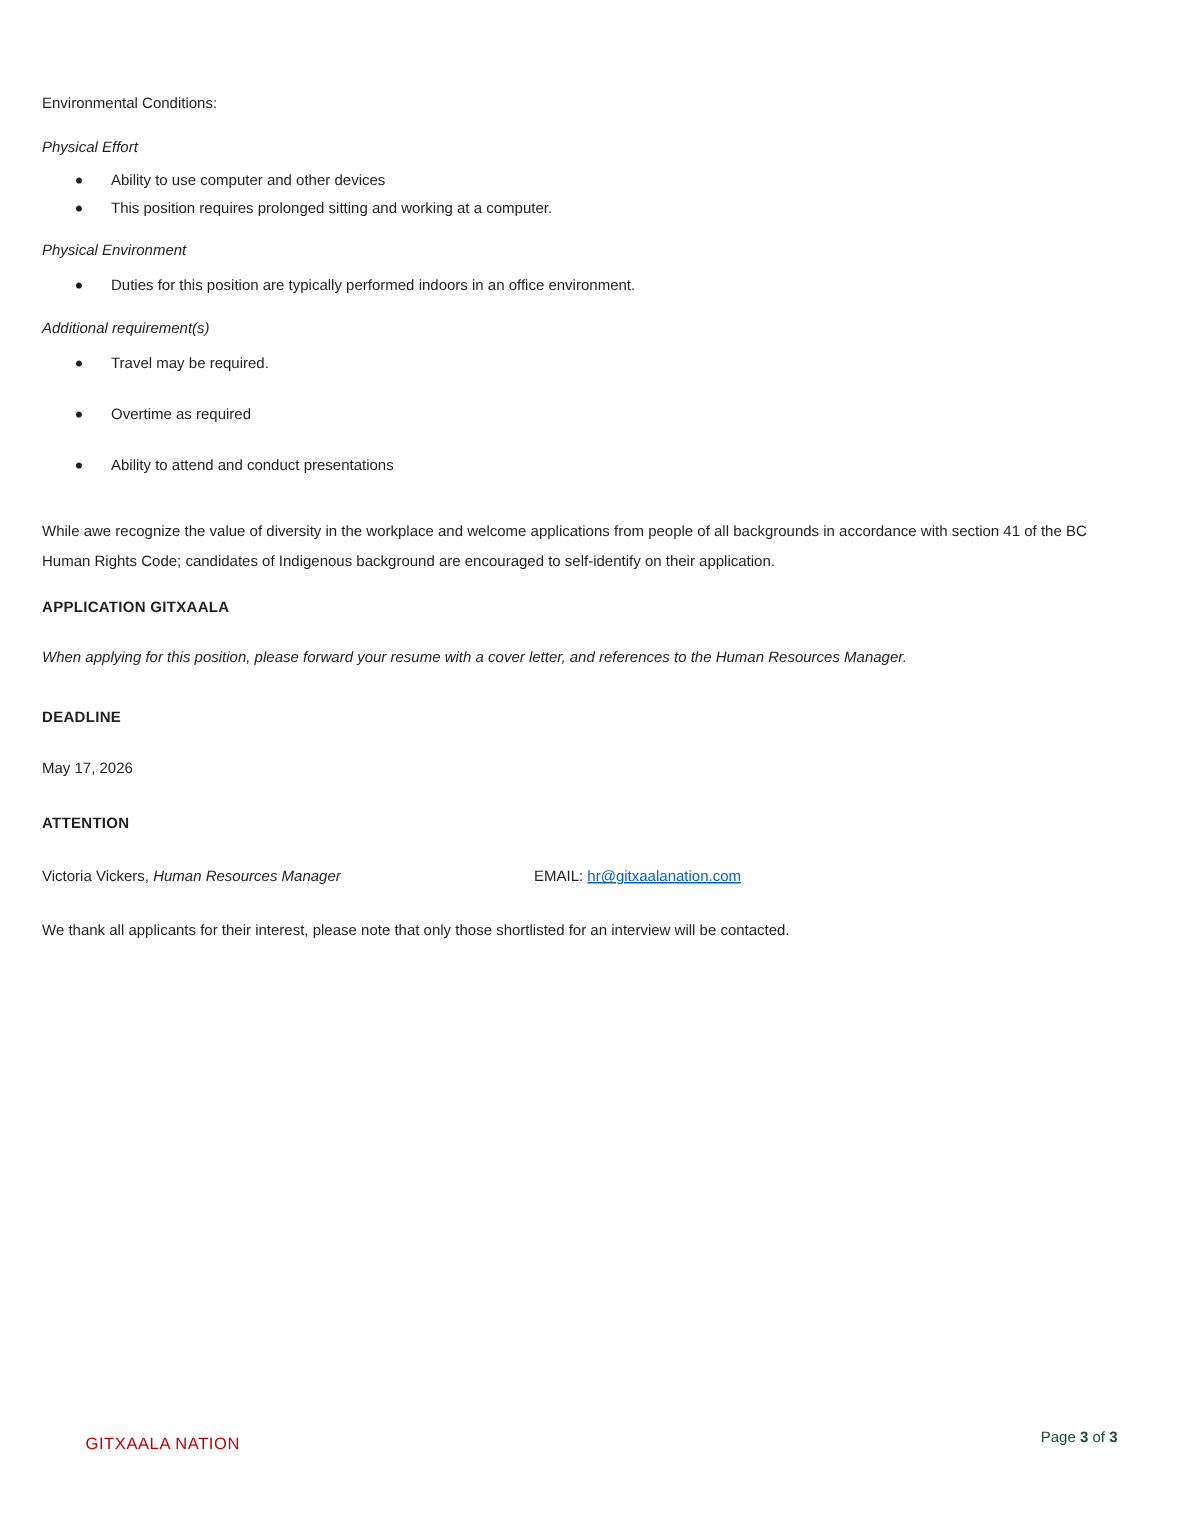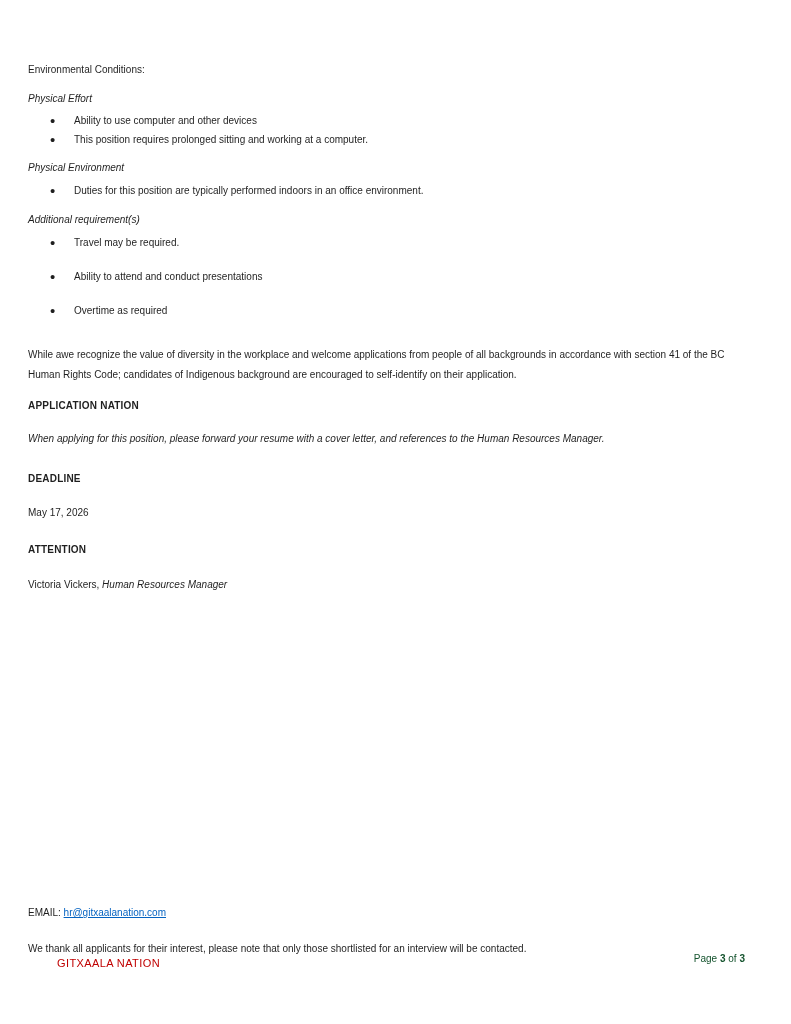--- a/index.html
+++ b/index.html
@@ -61,21 +61,20 @@
     text-align: justify;
     line-height: 27px;
     margin-top: 9px;
   }
   .spacer-heading { margin-top: 17px; }
   .date-line { margin-top: 14px; }
   .attention-line {
     display: flex;
     align-items: baseline;
     margin-top: 15px;
-    flex-direction: column;
   }
   .attention-contact { width: 328px; flex: 0 0 328px; }
   .contact-title { font-style: italic; }
   .email-part { white-space: nowrap; }
   .email-link {
     color: #0563C1;
     text-decoration: underline;
     cursor: pointer;
     margin-top: 36px;
   }
@@ -116,27 +115,27 @@
     <div class="italic-heading">Physical Environment</div>
 
     <ul class="bullets spaced">
       <li>Duties for this position are typically performed indoors in an office environment.</li>
     </ul>
 
     <div class="italic-heading">Additional requirement(s)</div>
 
     <ul class="bullets spaced">
       <li>Travel may be required.</li>
+      <li>Overtime as required</li>
       <li>Ability to attend and conduct presentations</li>
-      <li>Overtime as required</li>
     </ul>
 
     <div class="para">While awe recognize the value of diversity in the workplace and welcome applications from people of all backgrounds in accordance with section 41 of the BC Human Rights Code; candidates of Indigenous background are encouraged to self-identify on their application.</div>
 
-    <div class="bold-heading">APPLICATION NATION</div>
+    <div class="bold-heading">APPLICATION GITXAALA</div>
 
     <div class="italic-para">When applying for this position, please forward your resume with a cover letter, and references to the Human Resources Manager.</div>
 
     <div class="bold-heading spacer-heading">DEADLINE</div>
 
     <div class="date-line">May 17, 2026</div>
 
     <div class="bold-heading spacer-heading">ATTENTION</div>
 
     <div class="attention-line">

